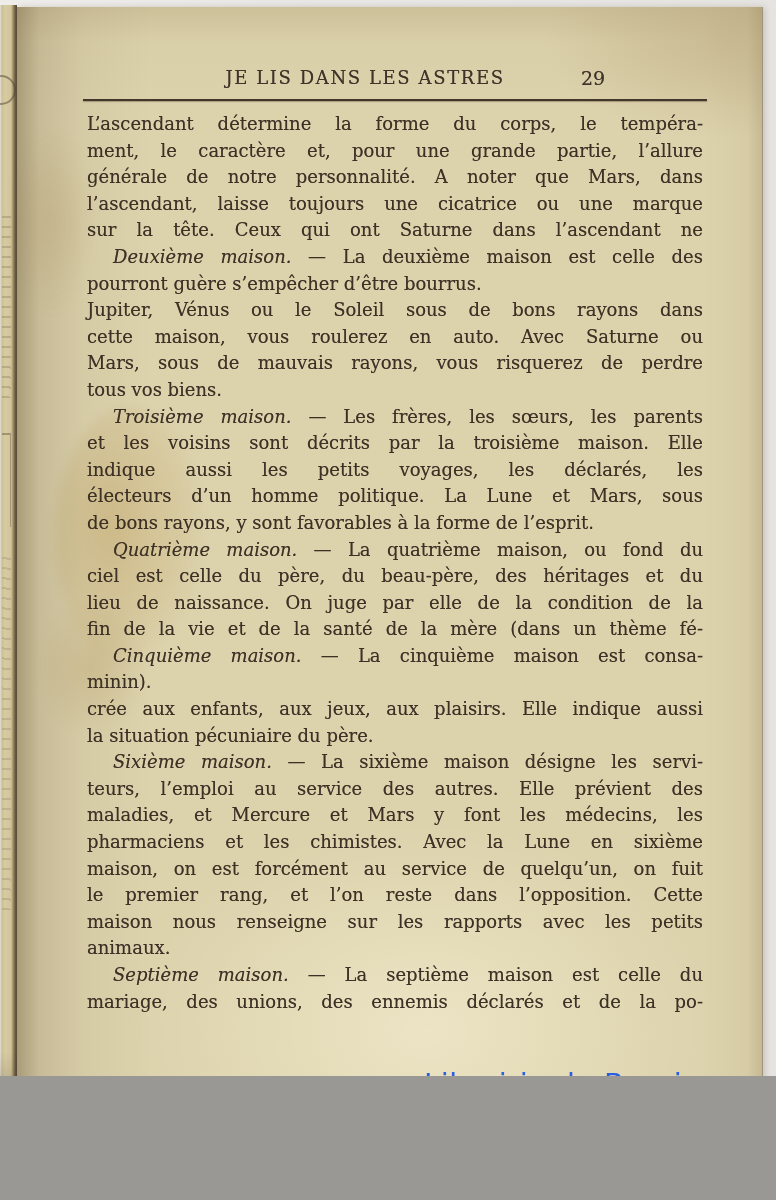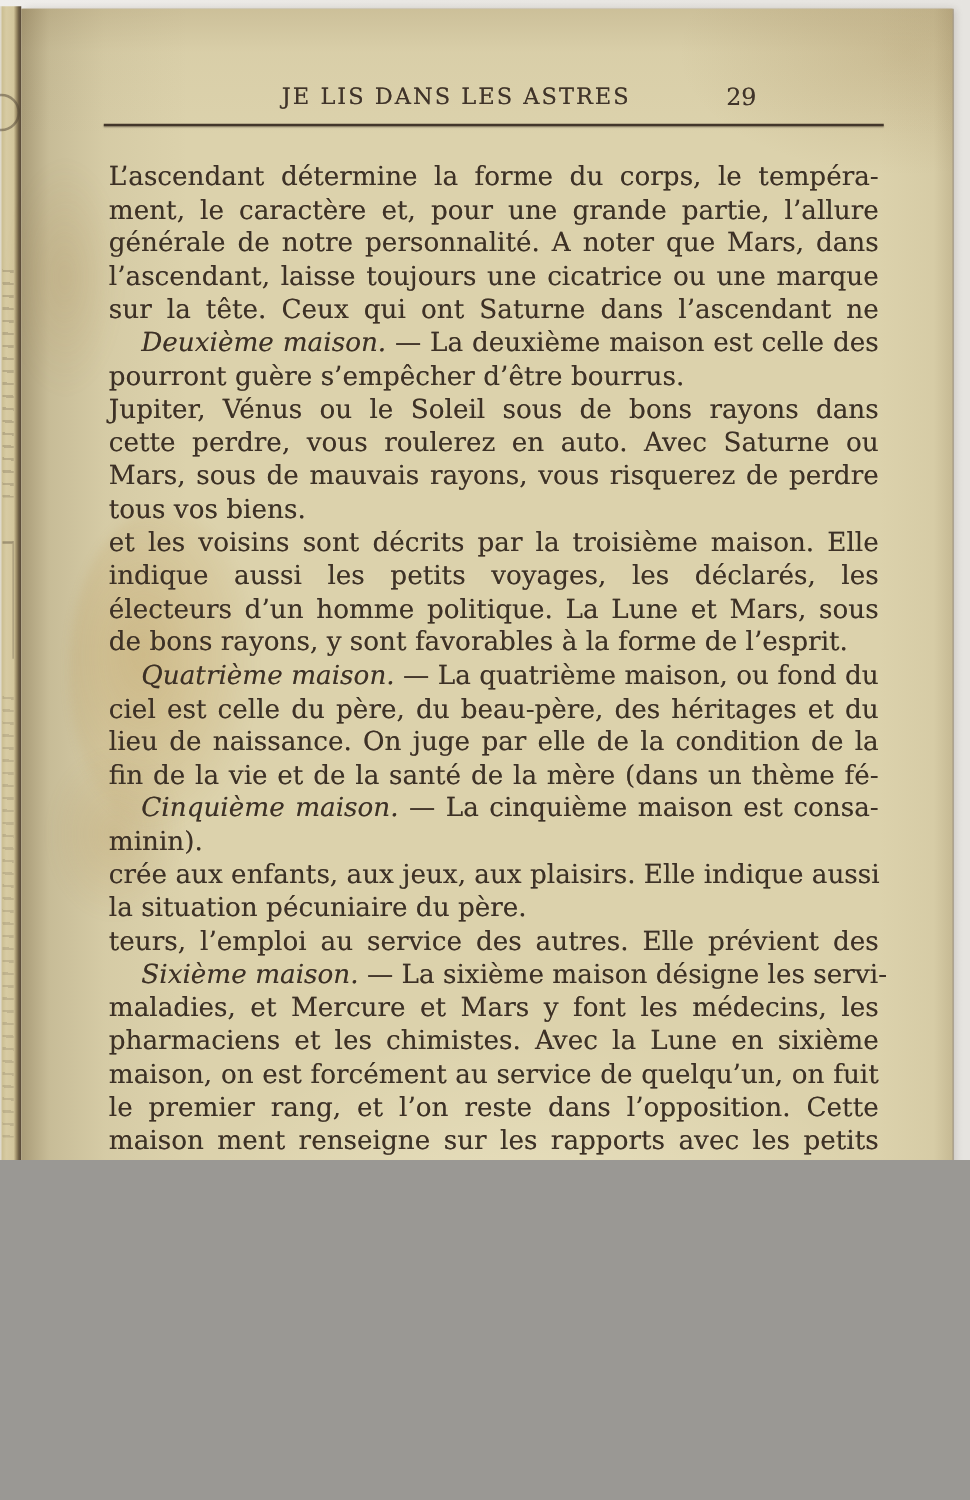--- a/index.html
+++ b/index.html
@@ -1,17 +1,17 @@
 <!DOCTYPE html>
 <html><head>
 <meta charset="utf-8">
 <style>
   html,body{margin:0;padding:0;background:#9a9894;}
   .stage{
-    position:relative;width:776px;height:928px;overflow:hidden;
+    position:relative;width:776px;height:1076px;overflow:hidden;
     background:linear-gradient(to right,#efedea 0,#e9e7e3 40%,#e6e4e0 100%);
     font-family:"DejaVu Serif",serif;
   }
   
   .side-strip{
     position:absolute;left:0;top:5px;width:17px;height:1190px;
     background:
       linear-gradient(to bottom, rgba(70,60,45,0) 0 88%, rgba(55,48,38,.55) 97%, rgba(40,36,30,.6) 100%),
       linear-gradient(to right,#e3e0da 0,#cdc094 2px,#d7cba3 5px,#d2c59b 11px,#a1916b 13px,#6e5f45 15px,#57493a 17px);
   }
@@ -66,22 +66,22 @@
   .header-num{
     position:absolute;left:524px;top:0;font-size:19px;font-weight:500;
     text-shadow:0 0 .5px rgba(64,52,42,.7);
   }
   .header-rule{
     position:absolute;left:66px;top:92px;width:624px;height:2.4px;
     background:#43372b;box-shadow:0 1px 1px rgba(67,55,43,.35);
   }
   
   .body-text{
-    position:absolute;left:70px;top:121px;width:616px;
-    font-size:21px;line-height:26.6px;color:#3d3126;
+    position:absolute;left:70px;top:104px;width:616px;
+    font-size:18px;line-height:26.6px;color:#3d3126;
     text-shadow:0 0 .5px rgba(61,49,38,.55);
   }
   .line{white-space:nowrap;text-align:justify;text-align-last:justify;overflow:visible;}
   .line.endline{text-align-last:left;}
   .line.indent{padding-left:26px;}
   .lead{font-style:italic;}
   
   .under-edge{
     position:absolute;left:8px;top:1166px;width:764px;height:27px;
     background:linear-gradient(to bottom,#c9ba8f 0,#d8c9a0 35%,#d2c298 75%,#bfae82 100%);
@@ -125,42 +125,43 @@
 
     <div class="body-text">
         <div class="line">L’ascendant détermine la forme du corps, le tempéra-</div>
         <div class="line">ment, le caractère et, pour une grande partie, l’allure</div>
         <div class="line">générale de notre personnalité. A noter que Mars, dans</div>
         <div class="line">l’ascendant, laisse toujours une cicatrice ou une marque</div>
         <div class="line">sur la tête. Ceux qui ont Saturne dans l’ascendant ne</div>
         <div class="line indent"><span class="lead">Deuxième maison.</span> — La deuxième maison est celle des</div>
         <div class="line endline">pourront guère s’empêcher d’être bourrus.</div>
         <div class="line">Jupiter, Vénus ou le Soleil sous de bons rayons dans</div>
-        <div class="line">cette perdre, vous roulerez en auto. Avec Saturne ou</div>
+        <div class="line">cette maison, vous roulerez en auto. Avec Saturne ou</div>
         <div class="line">Mars, sous de mauvais rayons, vous risquerez de perdre</div>
         <div class="line endline">tous vos biens.</div>
+        <div class="line indent"><span class="lead">Troisième maison.</span> — Les frères, les sœurs, les parents</div>
         <div class="line">et les voisins sont décrits par la troisième maison. Elle</div>
         <div class="line">indique aussi les petits voyages, les déclarés, les</div>
         <div class="line">électeurs d’un homme politique. La Lune et Mars, sous</div>
         <div class="line endline">de bons rayons, y sont favorables à la forme de l’esprit.</div>
         <div class="line indent"><span class="lead">Quatrième maison.</span> — La quatrième maison, ou fond du</div>
         <div class="line">ciel est celle du père, du beau-père, des héritages et du</div>
         <div class="line">lieu de naissance. On juge par elle de la condition de la</div>
         <div class="line">fin de la vie et de la santé de la mère (dans un thème fé-</div>
         <div class="line indent"><span class="lead">Cinquième maison.</span> — La cinquième maison est consa-</div>
         <div class="line endline">minin).</div>
         <div class="line">crée aux enfants, aux jeux, aux plaisirs. Elle indique aussi</div>
         <div class="line endline">la situation pécuniaire du père.</div>
+        <div class="line indent"><span class="lead">Sixième maison.</span> — La sixième maison désigne les servi-</div>
         <div class="line">teurs, l’emploi au service des autres. Elle prévient des</div>
-        <div class="line indent"><span class="lead">Sixième maison.</span> — La sixième maison désigne les servi-</div>
         <div class="line">maladies, et Mercure et Mars y font les médecins, les</div>
         <div class="line">pharmaciens et les chimistes. Avec la Lune en sixième</div>
         <div class="line">maison, on est forcément au service de quelqu’un, on fuit</div>
         <div class="line">le premier rang, et l’on reste dans l’opposition. Cette</div>
-        <div class="line">maison ment renseigne sur les rapports avec les petits</div>
+        <div class="line">maison nous renseigne sur les rapports avec les petits</div>
         <div class="line endline">animaux.</div>
         <div class="line indent"><span class="lead">Septième maison.</span> — La septième maison est celle du</div>
         <div class="line">mariage, des unions, des ennemis déclarés et de la po-</div>
       </div>
   </div>
 
   <div class="under-edge"></div>
   <div class="bottom-white"></div>
 
   <div class="watermark" style="color: rgb(30, 86, 231);">Librairie du Bassin</div>

